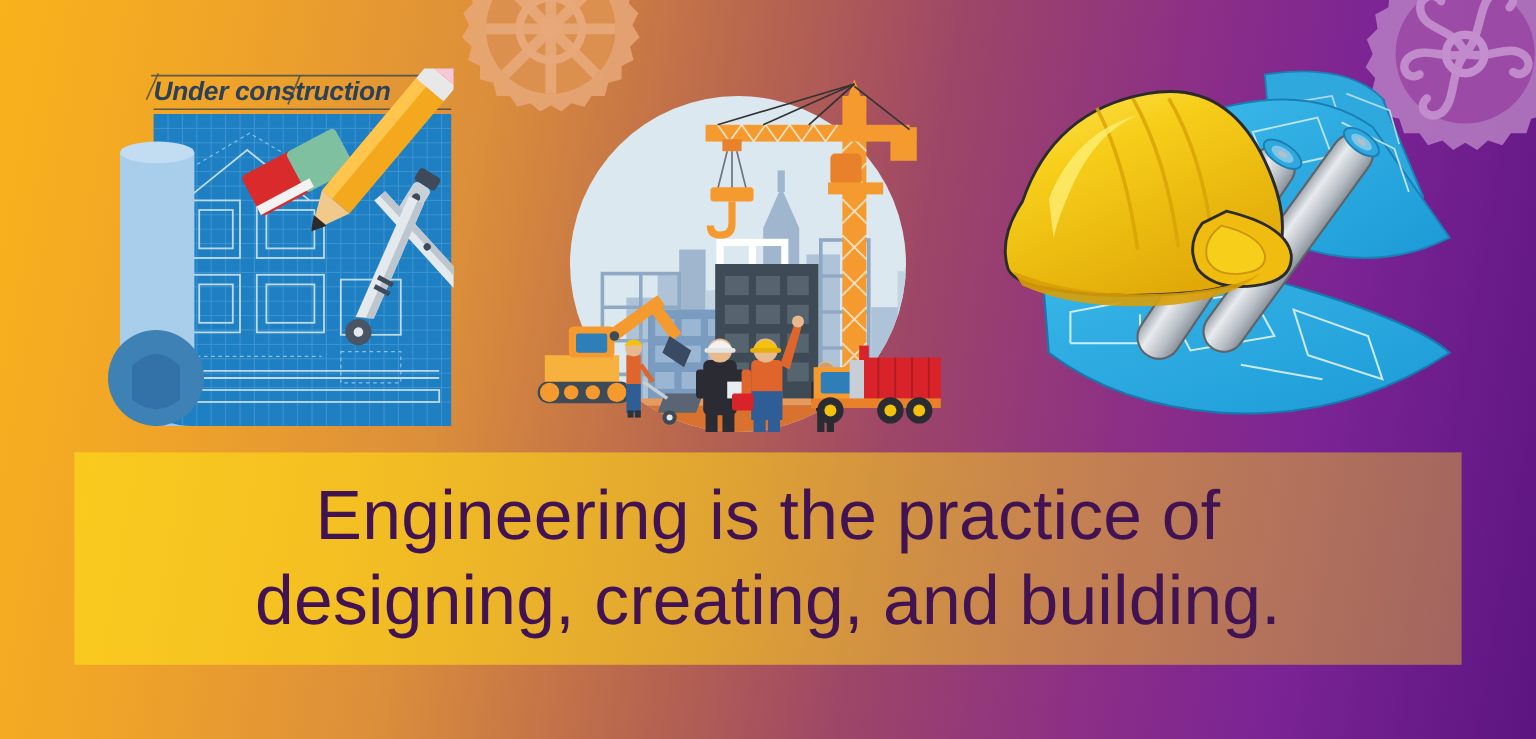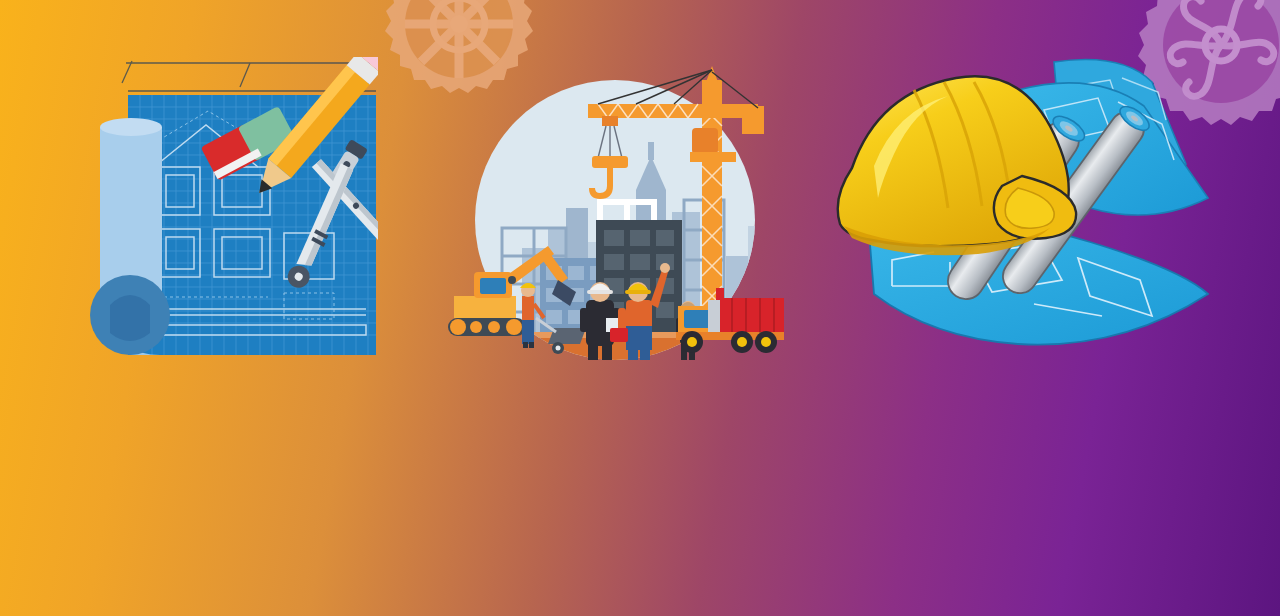--- a/index.html
+++ b/index.html
@@ -102,20 +102,21 @@
     <g fill="none" stroke="#C48FCE" stroke-width="7" stroke-linecap="round" opacity="0.95">
       <path d="M103 87 C 95 65, 70 68, 66 52 C 63 40, 76 34, 83 43"></path>
       <path d="M103 87 C 118 70, 113 45, 127 36 C 138 29, 148 40, 140 48"></path>
       <path d="M103 87 C 122 92, 140 78, 152 88 C 161 96, 152 108, 143 102"></path>
       <path d="M103 87 C 90 102, 96 126, 83 136 C 73 143, 62 132, 71 124"></path>
       <path d="M103 87 C 86 92, 68 80, 56 90 C 47 98, 56 110, 65 104"></path>
     </g>
     <circle cx="103" cy="87" r="16" fill="none" stroke="#C48FCE" stroke-width="7"></circle>
   </svg>
 
+  <div id="under-construction-label">Under construction</div>
 
   <svg id="blueprint-card" viewBox="0 0 290 298">
 
     <g stroke="#2B4158" stroke-width="1.3" opacity="0.75">
       <line x1="34" y1="26" x2="44" y2="4"></line>
       <line x1="152" y1="30" x2="162" y2="6"></line>
       <line x1="280" y1="28" x2="290" y2="4"></line>
       <line x1="38" y1="6" x2="285" y2="6"></line>
       <line x1="40" y1="34" x2="288" y2="34"></line>
     </g>
@@ -542,14 +543,18 @@
 
       <path d="M52 118 Q74 62 126 48 Q92 62 72 106 Q60 132 56 150 Z" fill="#FFF07A" opacity="0.75"></path>
 
       <path d="M200 128 Q250 140 254 164 Q256 186 224 190 Q190 194 176 176 Q166 156 180 138 Z" fill="#F0BC10" stroke="#2B2B2B" stroke-width="2.4"></path>
       <path d="M196 140 Q228 148 232 164 Q234 178 212 180 Q190 182 184 168 Q180 152 196 140 Z" fill="#F7CE1A" stroke="#C9970A" stroke-width="1.6"></path>
 
       <path d="M22 178 Q80 202 162 196 Q208 192 228 180 Q206 200 156 206 Q78 212 30 190 Z" fill="#D99E06" opacity="0.9"></path>
     </g>
   </svg>
 
+  <div id="caption-band">
+    <div class="caption-line">Engineering is the practice of</div>
+    <div class="caption-line">designing, creating, and building.</div>
+  </div>
 
 </div>
 
 </body></html>

